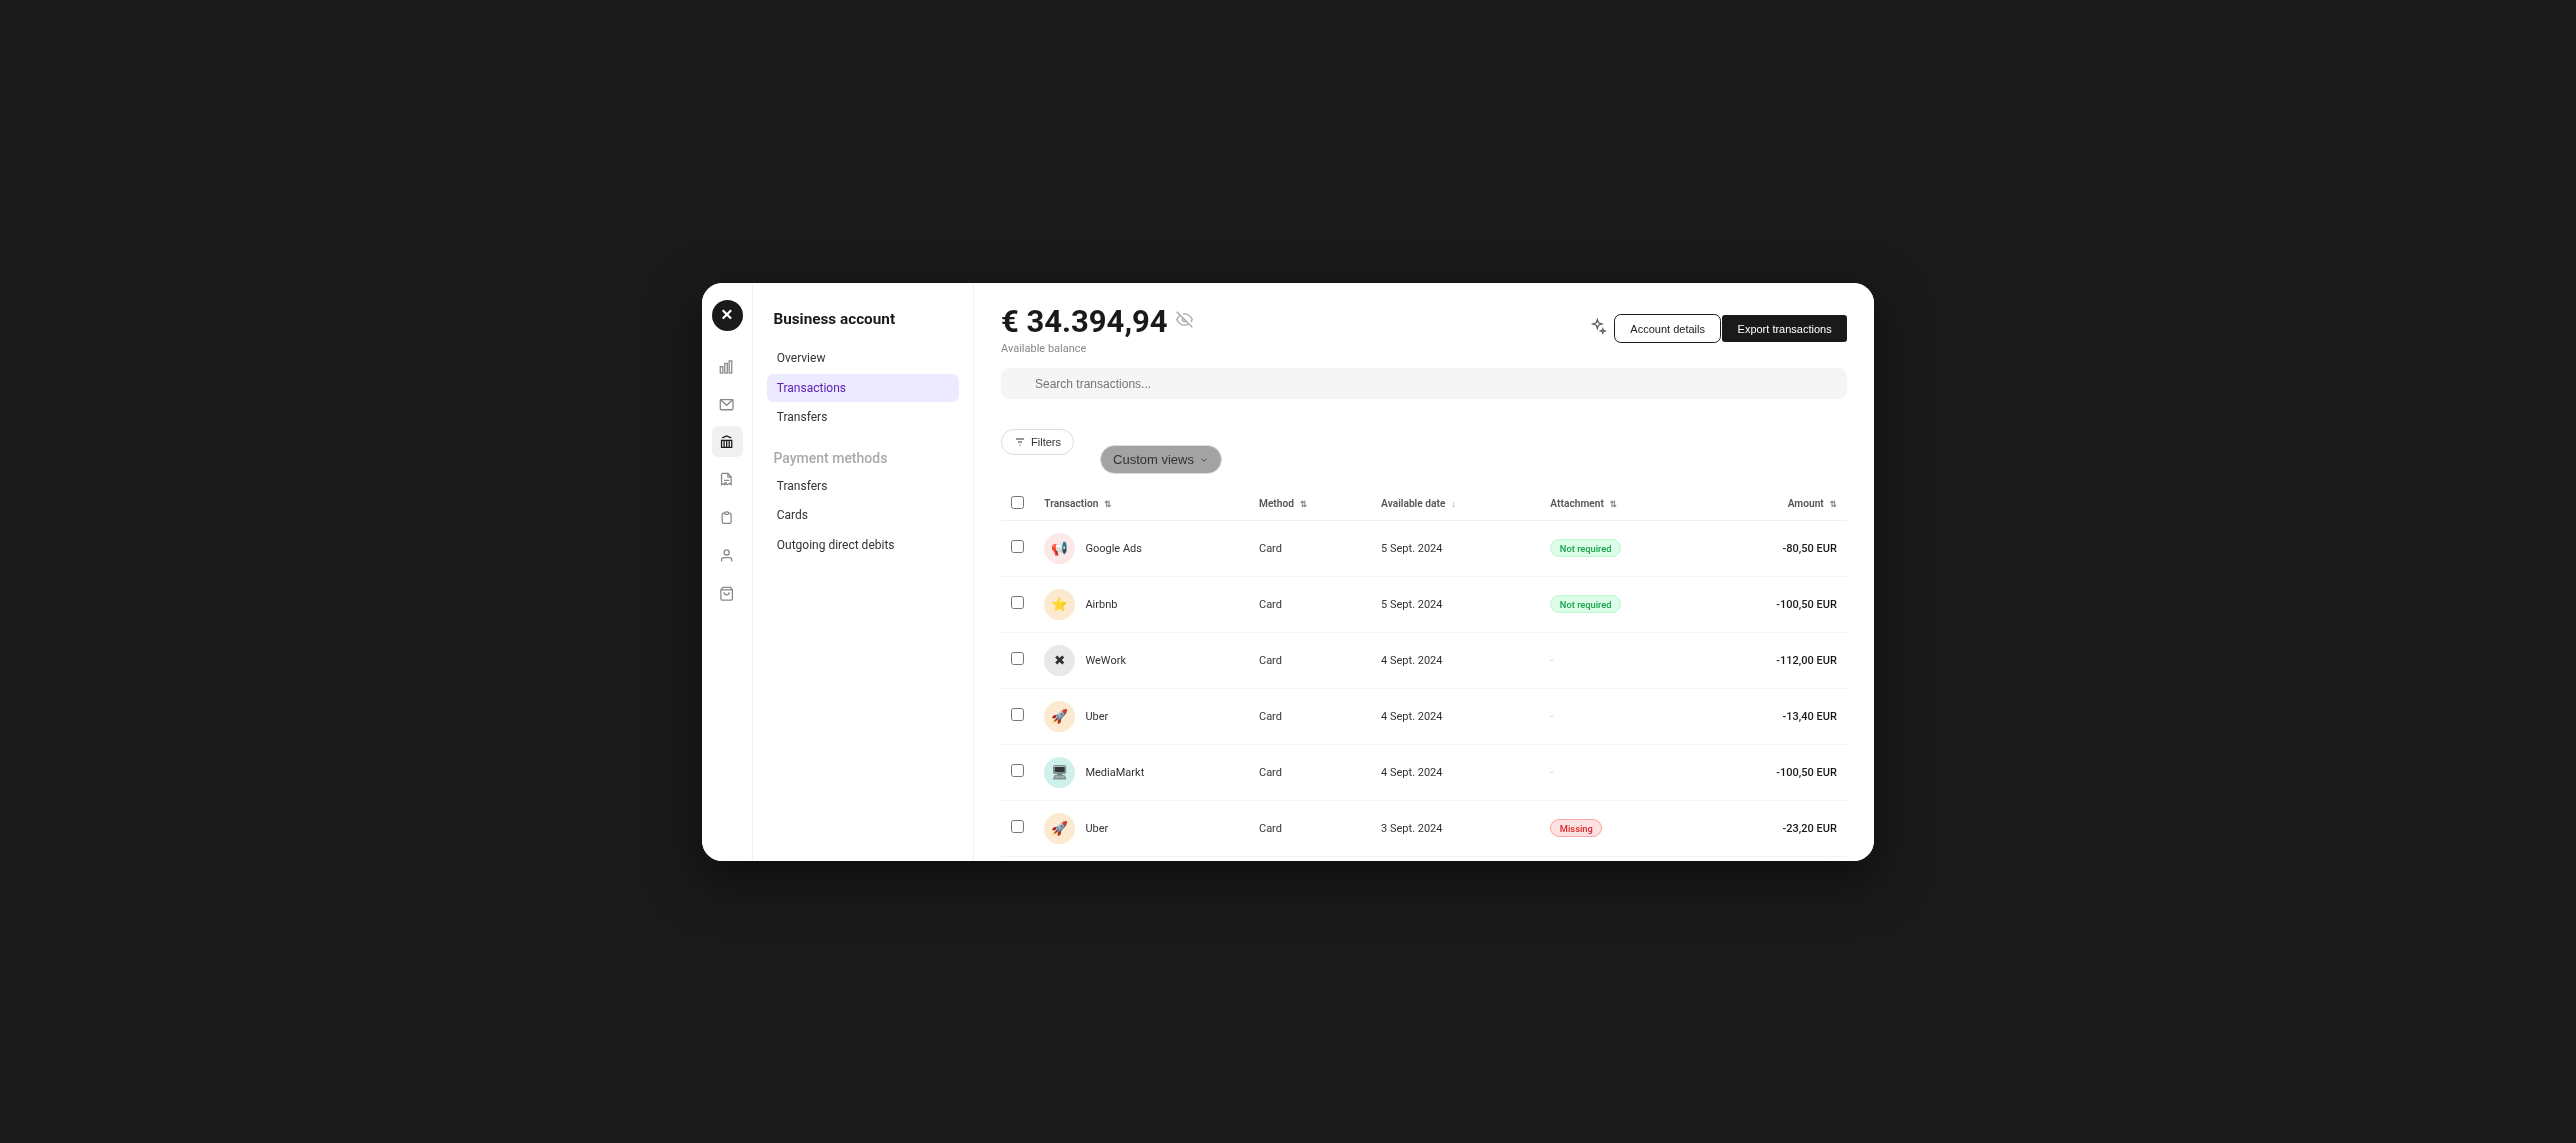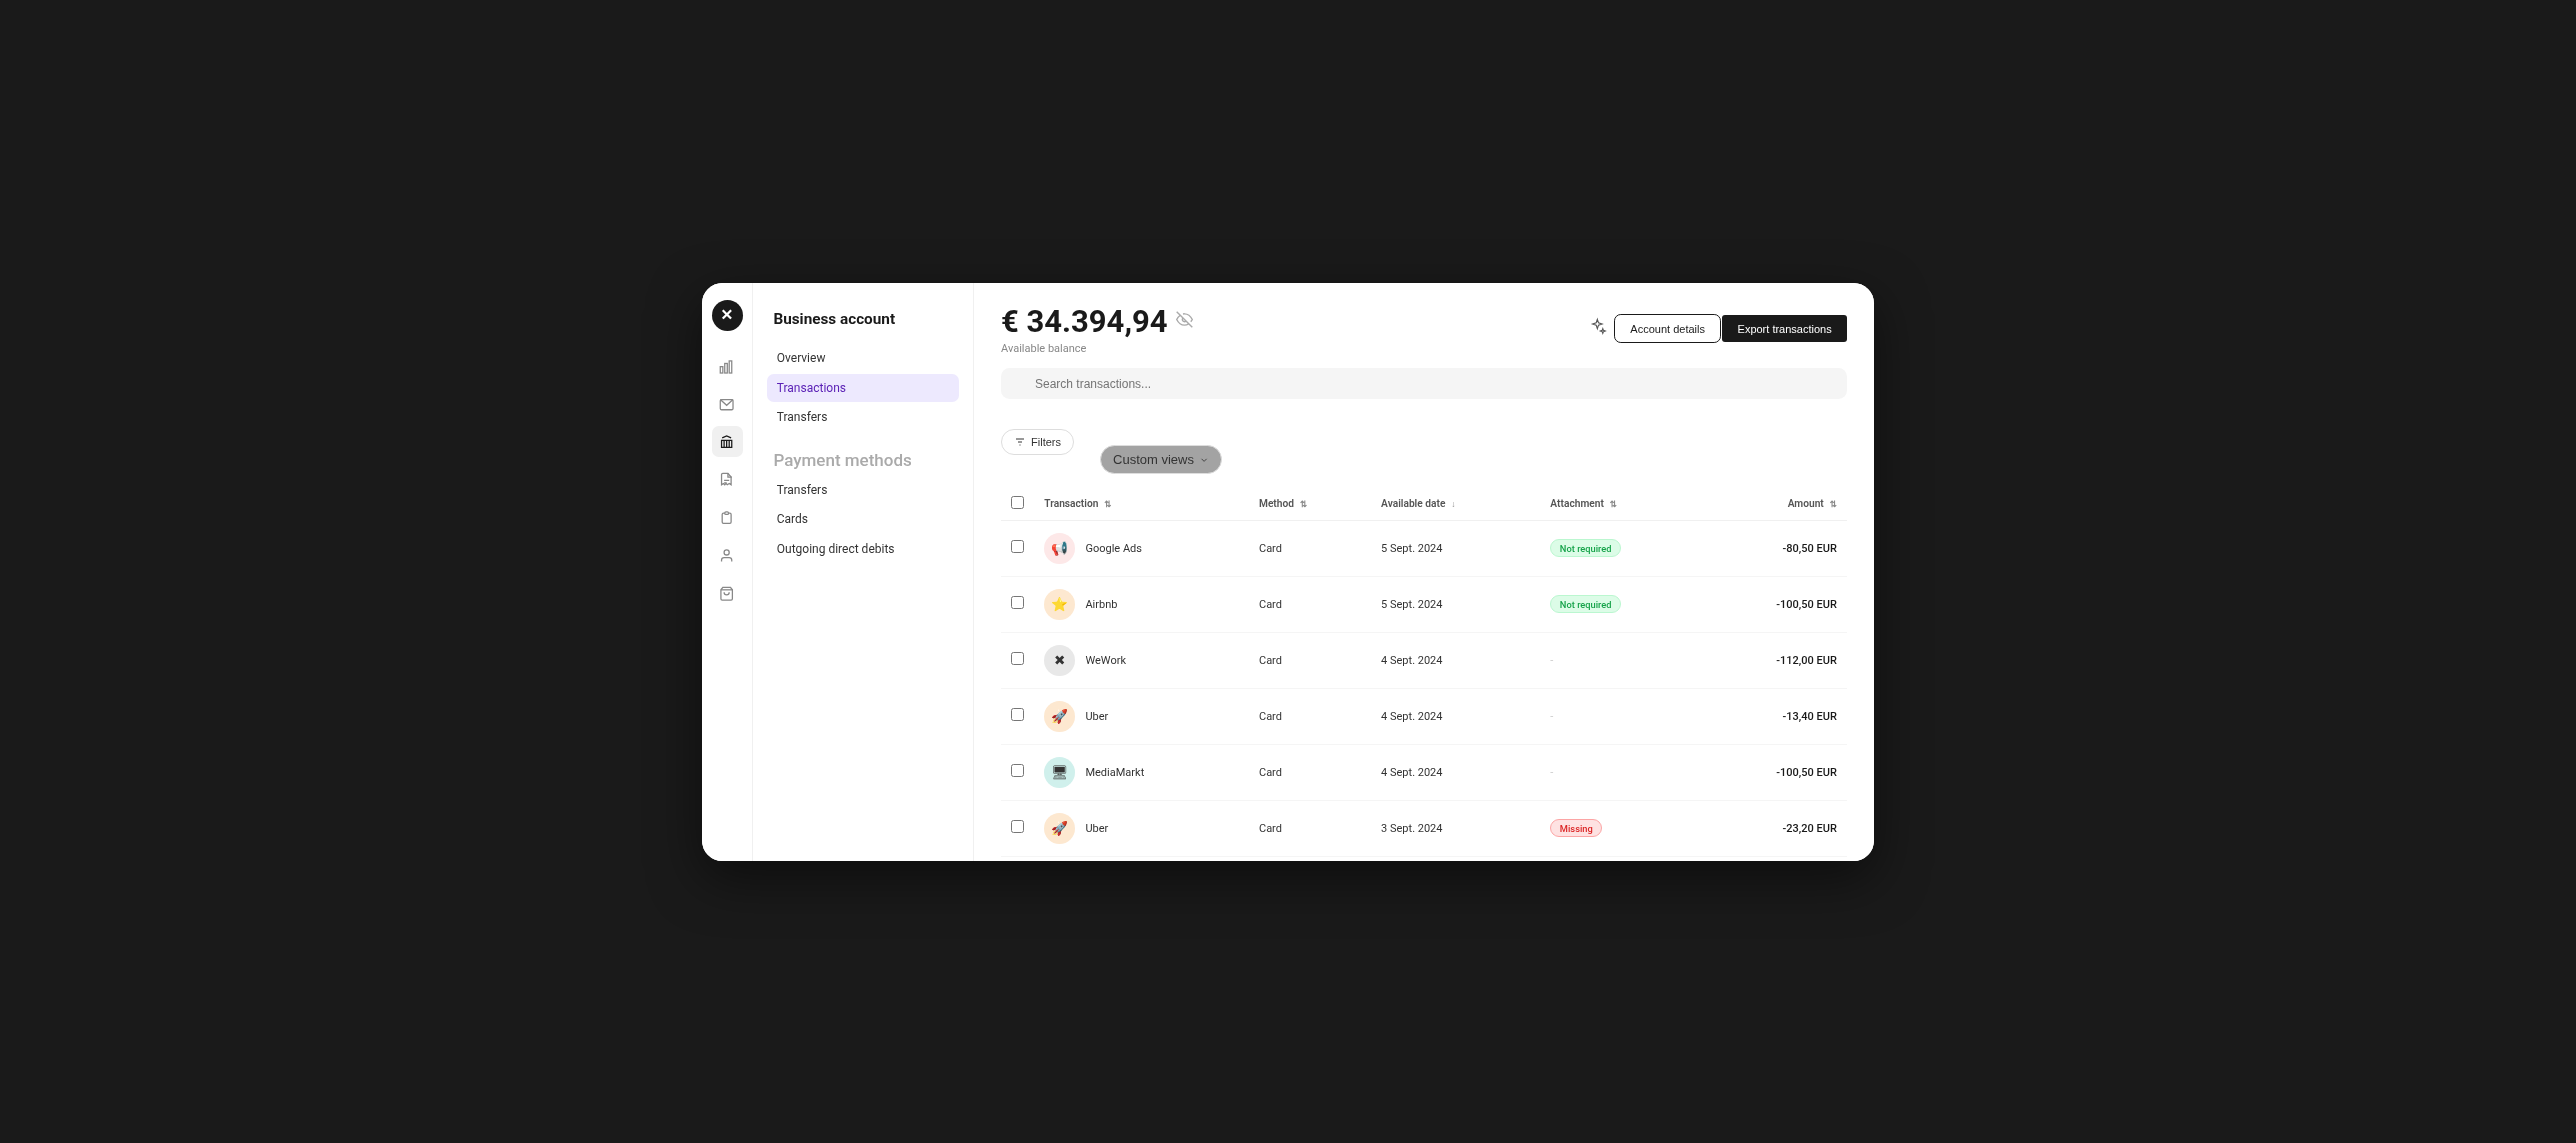--- a/index.html
+++ b/index.html
@@ -62,21 +62,21 @@
     
     .sidebar {
       width: 221px;
       background: #fff;
       border-right: 0.8px solid #f0f0f0;
       padding: 20.4px 13.6px;
       display: flex;
       flex-direction: column;
     }
     .sidebar-section-title {
-      font-size: 17px;
+      font-size: 14px;
       color: #aaa;
       font-weight: 500;
       margin-bottom: 6.8px;
       padding-left: 6.8px;
     }
     .sidebar-item {
       padding: 6.8px 10.2px;
       border-radius: 6.8px;
       cursor: pointer;
       font-size: 12px;

